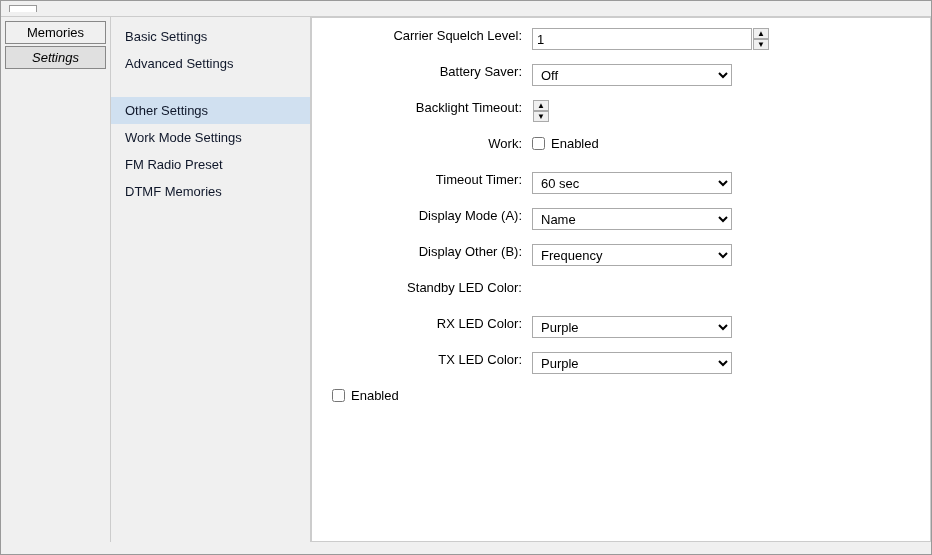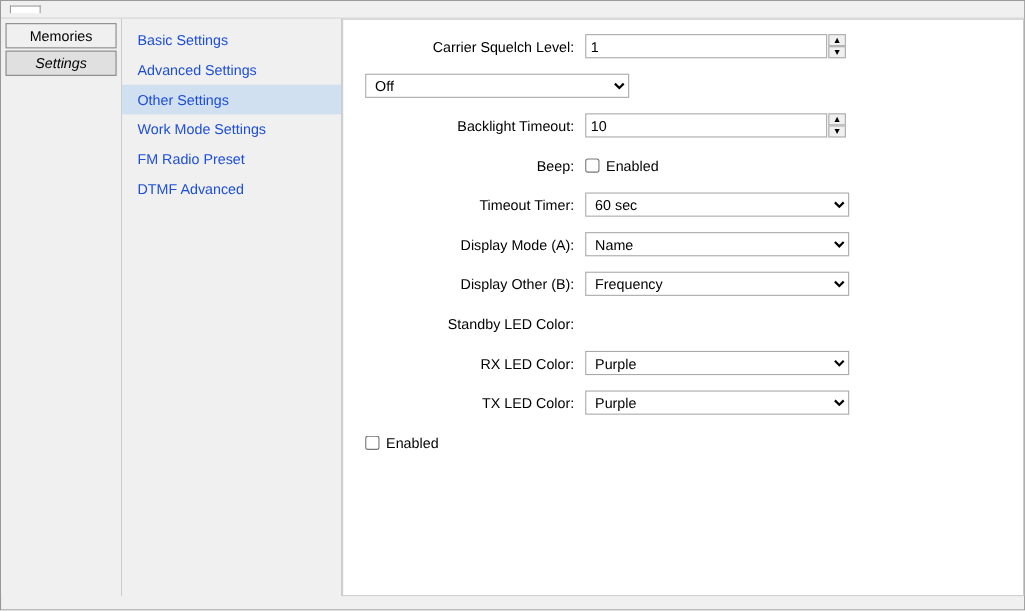--- a/index.html
+++ b/index.html
@@ -69,35 +69,35 @@
     .middle-nav {
       width: 200px;
       border-right: 1px solid #ccc;
       padding: 6px 0;
       background: #f0f0f0;
     }
     .middle-item {
       padding: 6px 14px;
       cursor: pointer;
       font-size: 13px;
-      color: #1d4ed8;
+      color: #0f172a;
     }
     .middle-item.active {
       background: #d0e0f0;
+      margin-top: 20px;
     }
     .main-panel {
       flex: 1;
       background: #fff;
       border: 1px solid #ccc;
       padding: 10px 20px;
       overflow-y: auto;
     }
     .form-row {
       display: flex;
-      align-items: center;
       margin-bottom: 8px;
       min-height: 28px;
     }
     .form-label {
       text-align: right;
       width: 200px;
       padding-right: 10px;
       font-size: 13px;
       color: #000;
       flex-shrink: 0;
@@ -131,21 +131,21 @@
       background: #f0f0f0;
       font-size: 8px;
       display: flex;
       align-items: center;
       justify-content: center;
       cursor: pointer;
       line-height: 1;
       padding: 0;
     }
     select.form-select {
-      width: 240px;
+      width: 200px;
       height: 22px;
       border: 1px solid #aaa;
       background: #fff;
       font-size: 13px;
       font-family: inherit;
       padding: 0 4px;
       appearance: auto;
     }
     .checkbox-row {
       display: flex;
@@ -175,53 +175,53 @@
     <button class="nav-btn">Memories</button>
         <button class="nav-btn active">Settings</button>
       </div>
     <div class="middle-nav">
 
     <div class="middle-item">Basic Settings</div>
         <div class="middle-item">Advanced Settings</div>
         <div class="middle-item active">Other Settings</div>
         <div class="middle-item">Work Mode Settings</div>
         <div class="middle-item">FM Radio Preset</div>
-        <div class="middle-item">DTMF Advanced</div>
+        <div class="middle-item">DTMF Memories</div>
       </div>
     <div class="main-panel">
 
     <div class="form-row">
           <div class="form-label">Carrier Squelch Level:</div>
           <div class="form-control">
             <div class="input-spinner">
               <input type="text" value="1" style="">
               <div class="spinner-btns">
                 <div class="spinner-btn">▲</div>
                 <div class="spinner-btn">▼</div>
               </div>
             </div>
           </div>
         </div>
         <div class="form-row">
+          <div class="form-label">Battery Saver:</div>
           <div class="form-control"><select class="form-select"><option>Off</option><option>1:1</option><option>1:2</option><option>1:4</option><option>1:8</option></select></div>
         </div>
         <div class="form-row">
           <div class="form-label">Backlight Timeout:</div>
           <div class="form-control">
             <div class="input-spinner">
-              <input type="text" value="10" style="">
               <div class="spinner-btns">
                 <div class="spinner-btn">▲</div>
                 <div class="spinner-btn">▼</div>
               </div>
             </div>
           </div>
         </div>
         <div class="form-row">
-          <div class="form-label">Beep:</div>
+          <div class="form-label">Work:</div>
           <div class="form-control">
             <div class="checkbox-row">
               <input type="checkbox" style="">
               <span class="checkbox-label">Enabled</span>
             </div>
           </div>
         </div>
         <div class="form-row">
           <div class="form-label">Timeout Timer:</div>
           <div class="form-control"><select class="form-select"><option>30 sec</option><option selected="">60 sec</option><option>90 sec</option><option>120 sec</option><option>150 sec</option><option>180 sec</option><option>Off</option></select></div>

